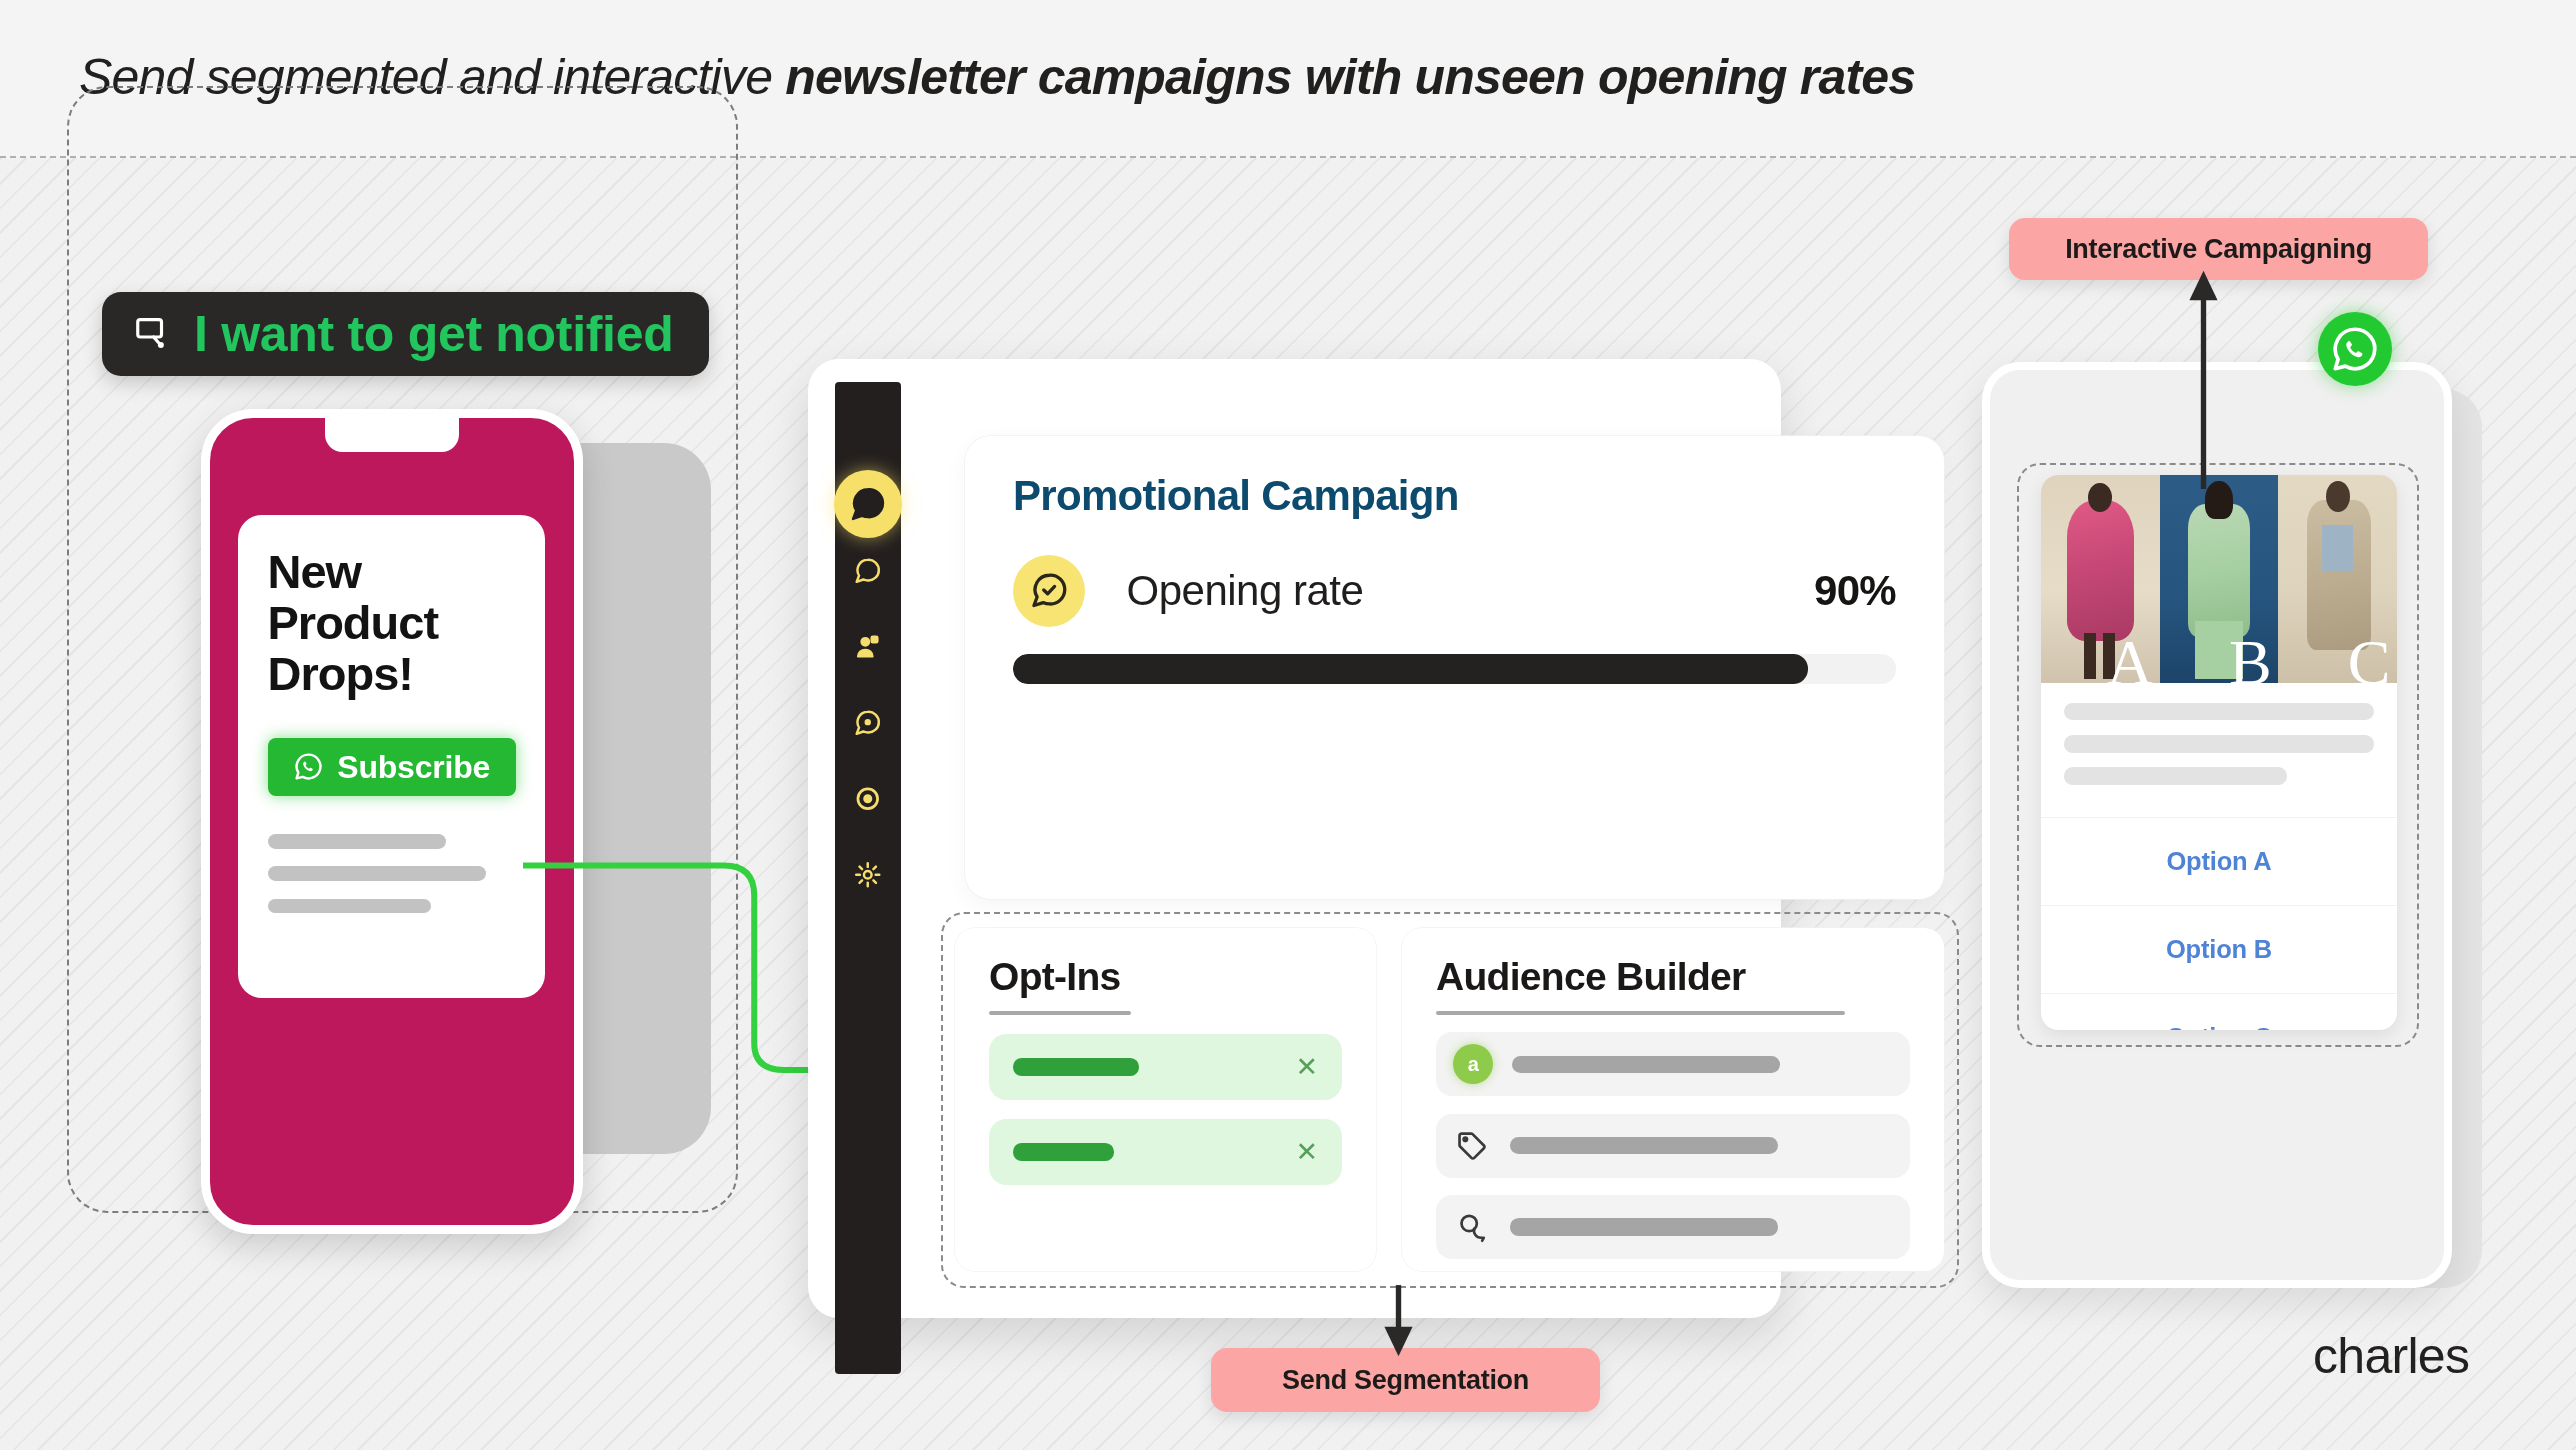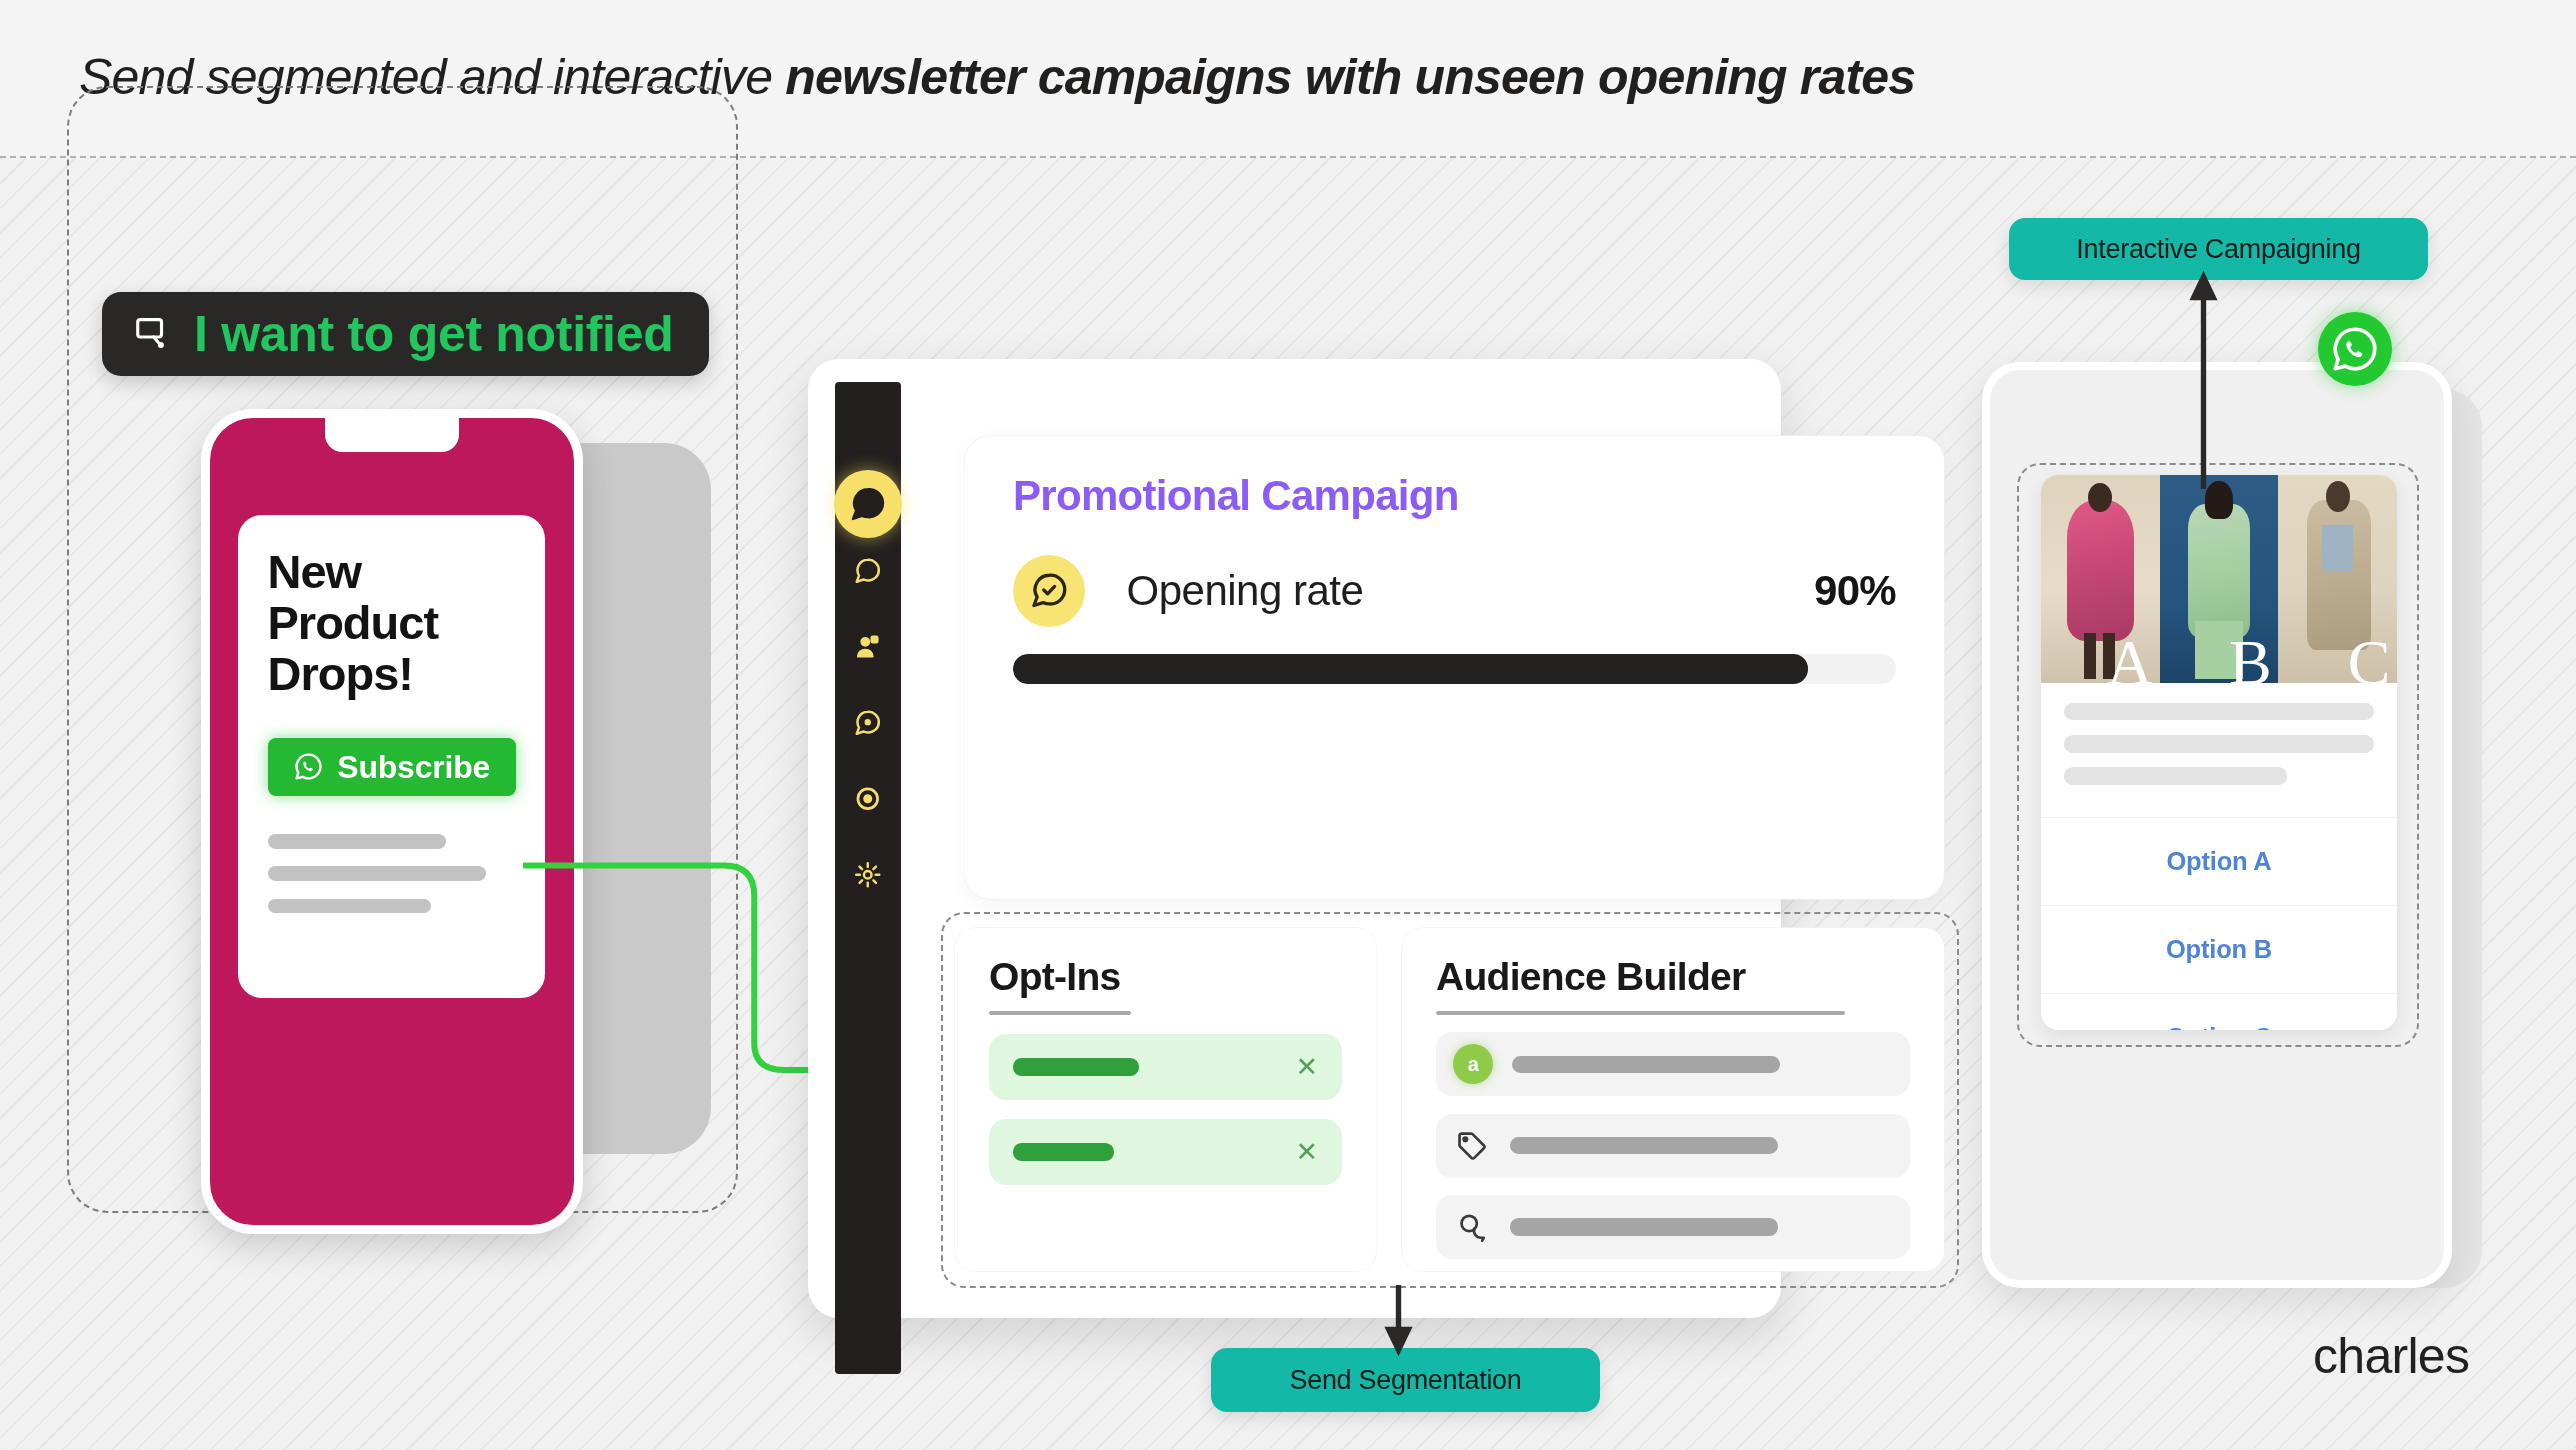--- a/index.html
+++ b/index.html
@@ -104,21 +104,21 @@
     box-shadow:0 0 17.4px rgba(247,224,106,.55);
   }
   .side-active svg{width:40px;height:40px;}
 
   
   .camp{
     position:absolute;left:965px;top:436px;width:979px;height:463px;
     background:#fff;border-radius:25.5px;padding:36px 48px;box-sizing:border-box;
     box-shadow:0 0 0 0.7px #f0f0f0, 0 6.7px 23px rgba(0,0,0,.045);
   }
-  .camp-title{font-size:42px;font-weight:800;color:#8b5cf6;letter-spacing:-0.7px;}
+  .camp-title{font-size:42px;font-weight:800;color:#0c4a6e;letter-spacing:-0.7px;}
   .metric{display:flex;align-items:center;margin-top:35px;gap:12px;}
   .mico{
     width:72px;height:72px;border-radius:50%;background:#f8e473;
     display:flex;align-items:center;justify-content:center;flex:0 0 auto;
   }
   .mico svg{width:42px;height:42px;}
   .mlabel{margin-left:29.5px;font-size:42px;color:#201e1d;letter-spacing:-0.5px;}
   .mval{margin-left:auto;font-size:42px;font-weight:800;color:#171514;letter-spacing:-0.7px;}
   .bar-track{
     margin-top:27px;height:29.5px;background:#f2f2f2;border-radius:14.8px;overflow:hidden;
@@ -199,23 +199,23 @@
 
   .wa-badge{
     position:absolute;left:2318px;top:312px;width:74px;height:74px;border-radius:50%;
     background:#23c930;display:flex;align-items:center;justify-content:center;
     box-shadow:0 0 17.4px rgba(35,201,48,.5);
   }
   .wa-badge svg{width:52px;height:52px;}
 
   
   .chip-label{
-    position:absolute;background:#14b8a6;border-radius:16px;
+    position:absolute;background:#fca5a5;border-radius:16px;
     display:flex;align-items:center;justify-content:center;
-    font-size:27px;font-weight:400;color:#1d1b1a;letter-spacing:-0.3px;
+    font-size:27px;font-weight:700;color:#1d1b1a;letter-spacing:-0.3px;
     box-shadow:0 5.4px 17.4px rgba(0,0,0,.11);white-space:nowrap;
   }
   .lbl-interactive{left:2009px;top:218px;width:419px;height:62px;}
   .lbl-smart{left:1211px;top:1348px;width:389px;height:64px;}
 
   .arrow-up{position:absolute;left:2180px;top:268px;width:47px;height:221px;}
   .arrow-down{position:absolute;left:1375px;top:1285px;width:47px;height:74px;}
 
   
   .logo{

